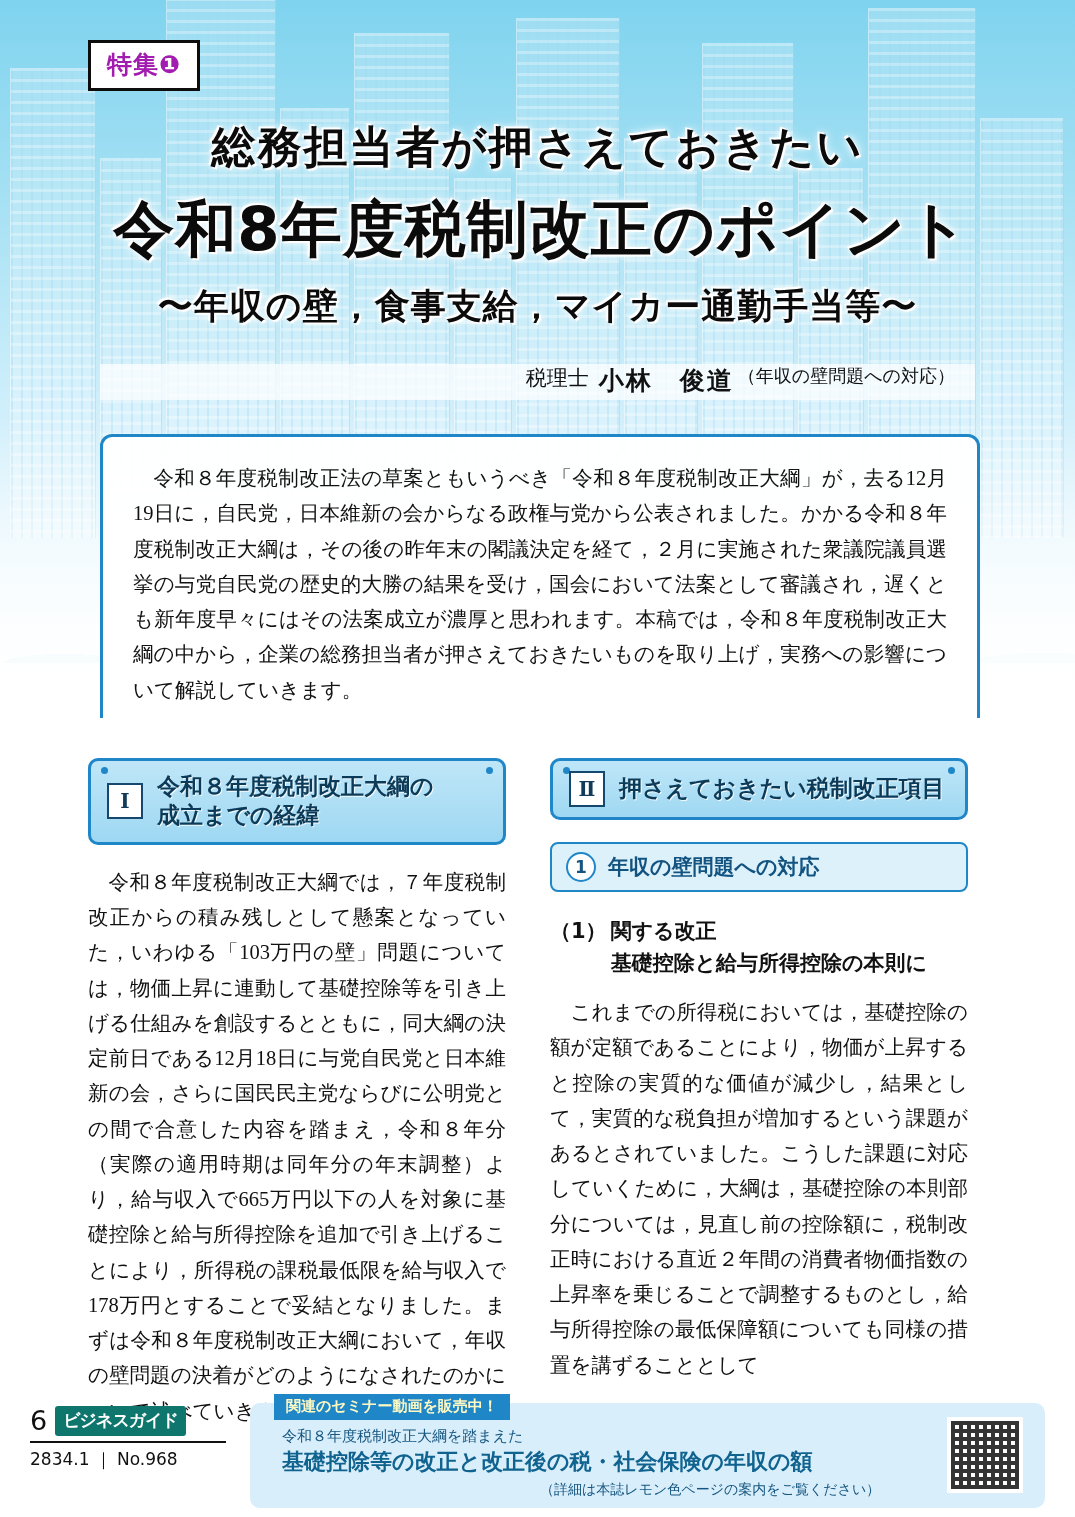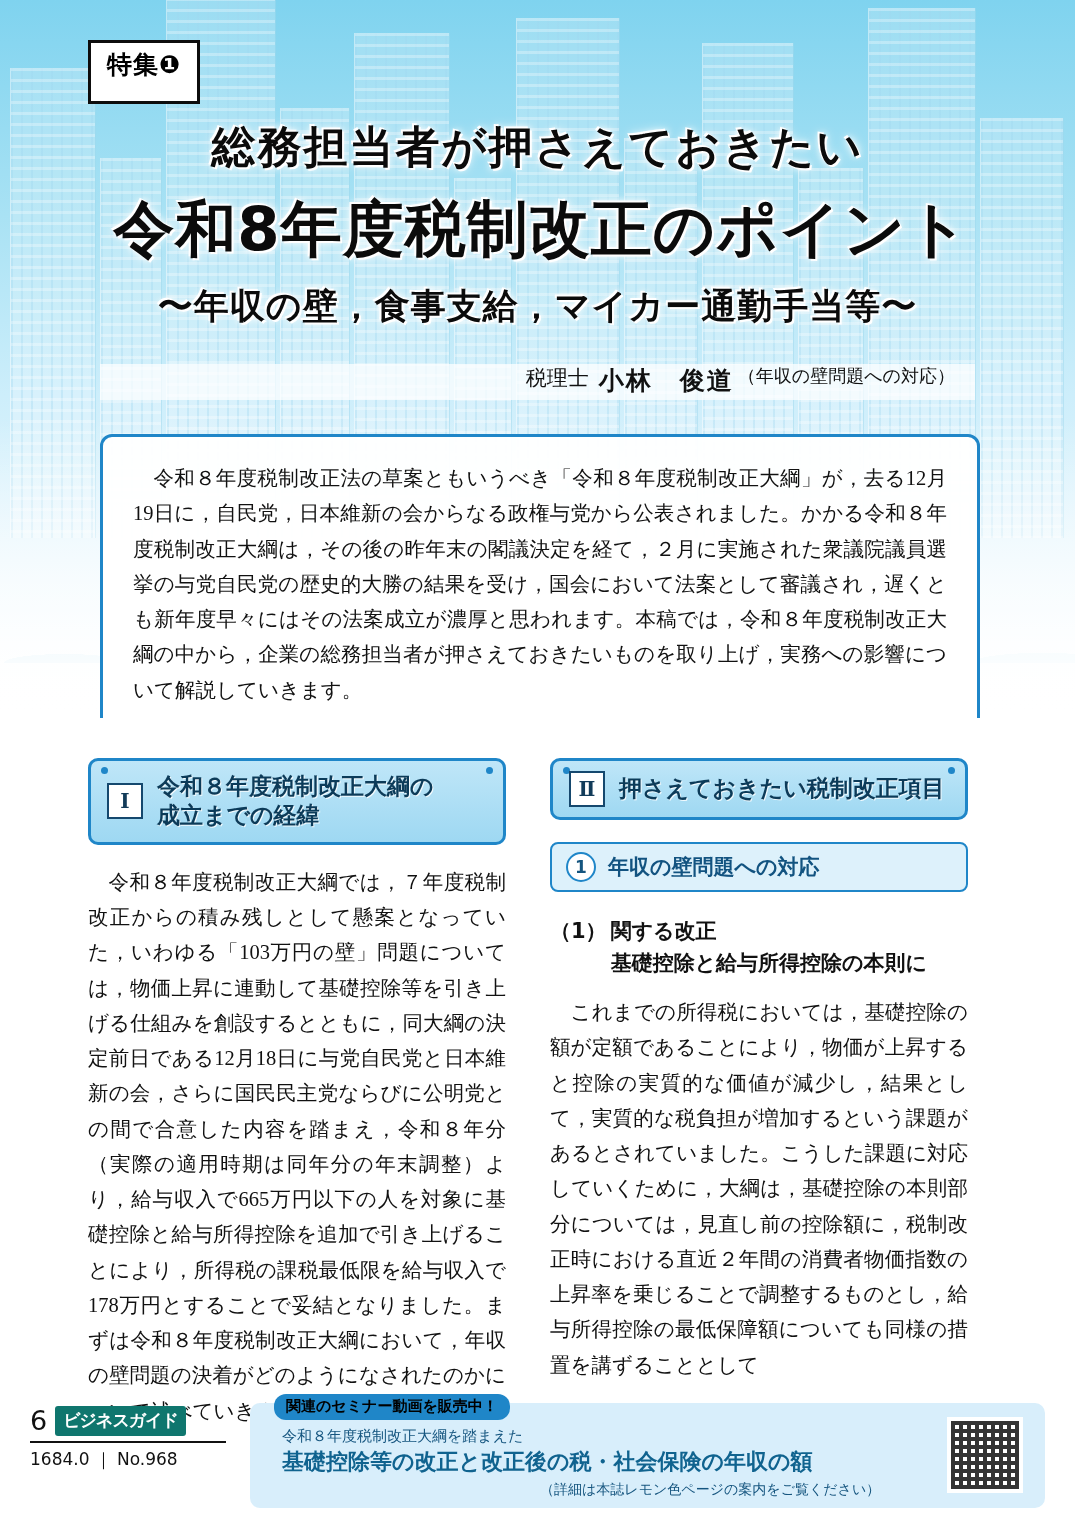--- a/index.html
+++ b/index.html
@@ -44,24 +44,24 @@
       radial-gradient(ellipse at 41% 100%, rgba(205,238,250,0.9) 0 75px, transparent 76px),
       radial-gradient(ellipse at 55% 100%, rgba(190,230,245,0.9) 0 60px, transparent 61px),
       radial-gradient(ellipse at 70% 100%, rgba(205,238,250,0.9) 0 80px, transparent 81px),
       radial-gradient(ellipse at 85% 100%, rgba(190,232,247,0.9) 0 62px, transparent 63px),
       radial-gradient(ellipse at 97% 100%, rgba(205,238,250,0.9) 0 70px, transparent 71px);
   }
 
   .feature-tag {
     position:absolute; left:88px; top:40px;
     border:3px solid #0d0d0d; background:#ffffff;
-    padding:5px 16px 20px;
+    padding:5px 16px 7px;
     font-family:"DejaVu Sans", sans-serif;
     font-weight:bold; font-size:25px; letter-spacing:1px;
-    color:#000000;
+    color:#a21caf;
   }
 
   .title-wrap { position:absolute; left:0; top:118px; width:1075px; text-align:center; }
   .title-1 {
     font-family:"DejaVu Sans", sans-serif; font-weight:bold;
     font-size:44px; letter-spacing:2px; color:#0b0b0b;
     text-shadow: 0 0 6px #fff, 0 0 12px #fff, 2px 2px 0 #fff, -2px -2px 0 #fff;
   }
   .title-2 {
     font-family:"DejaVu Sans", sans-serif; font-weight:bold;
@@ -167,23 +167,23 @@
     padding:3px 8px 4px; border-radius:3px;
   }
   .foot-left .rule{ border-top:2px solid #111; margin-top:5px; width:196px;}
   .foot-left .issue{ font-family:"DejaVu Sans", sans-serif; font-size:17px; margin-top:5px; color:#111;}
 
   .promo {
     position:absolute; left:250px; top:8px; width:795px; height:105px;
     background:#d8eefb; border-radius:10px;
   }
   .promo .ribbon{
-    position:absolute; left:24px; top:-9px; background:#1f86c8; color:#000000;
+    position:absolute; left:24px; top:-9px; background:#1f86c8; color:#fef9c3;
     font-family:"DejaVu Sans", sans-serif; font-weight:bold; font-size:15px;
-    padding:3px 12px 4px; border-radius:12px;
+    padding:3px 12px 4px; border-radius:0;
   }
   .promo .l1{ position:absolute; left:32px; top:24px; font-family:"DejaVu Sans", sans-serif; font-size:15px; color:#15557f;}
   .promo .l2{ position:absolute; left:32px; top:44px; font-family:"DejaVu Sans", sans-serif; font-weight:bold; font-size:22px; color:#10638f;}
   .promo .l3{ position:absolute; left:290px; top:78px; font-family:"DejaVu Sans", sans-serif; font-size:14px; color:#15557f;}
   .qr{ position:absolute; right:22px; top:14px; width:76px; height:76px; background:#fff; padding:4px;}
   .qr .cells{ width:100%; height:100%;
     background-image:
       linear-gradient(90deg,#111 50%, transparent 50%),
       linear-gradient(#111 50%, transparent 50%);
     background-size:8px 8px, 8px 8px;
@@ -274,21 +274,21 @@
   </div>
 </div>
 
 <div class="footer">
   <div class="foot-left">
     <div class="pg-row">
       <div class="pg">6</div>
       <div class="logo">ビジネスガイド</div>
     </div>
     <div class="rule"></div>
-    <div class="issue">1684.0 ｜ No.968</div>
+    <div class="issue">2834.1 ｜ No.968</div>
   </div>
 
   <div class="promo">
     <div class="ribbon">関連のセミナー動画を販売中！</div>
     <div class="l1">令和８年度税制改正大綱を踏まえた</div>
     <div class="l2">基礎控除等の改正と改正後の税・社会保険の年収の額</div>
     <div class="l3">（詳細は本誌レモン色ページの案内をご覧ください）</div>
     <div class="qr">
         <div class="cells"></div>
       </div>

